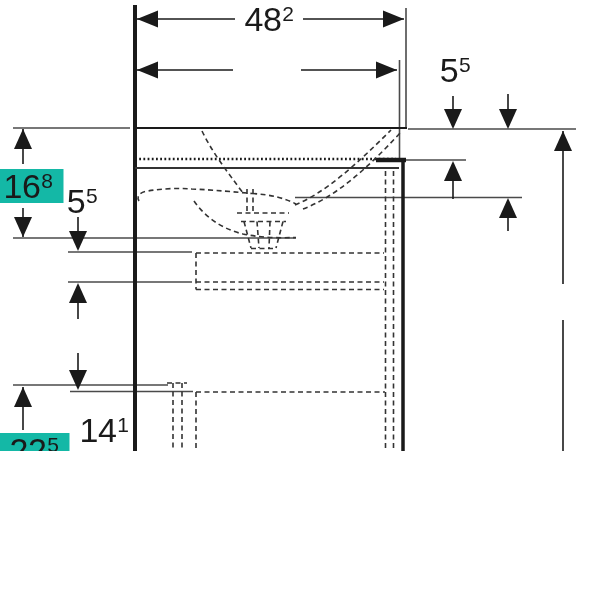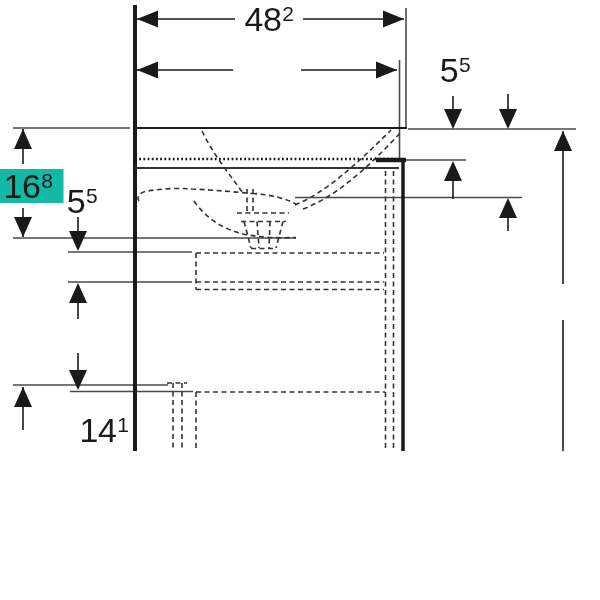--- a/index.html
+++ b/index.html
@@ -177,15 +177,16 @@
 
 
   <div class="dim-label" style="left:455px;top:70px"><span class="v">5</span><span class="sup">5</span></div>
 
 
 
   <div class="dim-label bg" style="left:28px;top:186px"><span class="v">16</span><span class="sup">8</span></div>
 
   <div class="dim-label" style="left:82px;top:201px"><span class="v">5</span><span class="sup">5</span></div>
 
+  <div class="dim-label bg" style="left:34px;top:450px"><span class="v">22</span><span class="sup">5</span></div>
 
   <div class="dim-label" style="left:104px;top:430px"><span class="v">14</span><span class="sup">1</span></div>
 </div>
 
 </body></html>

